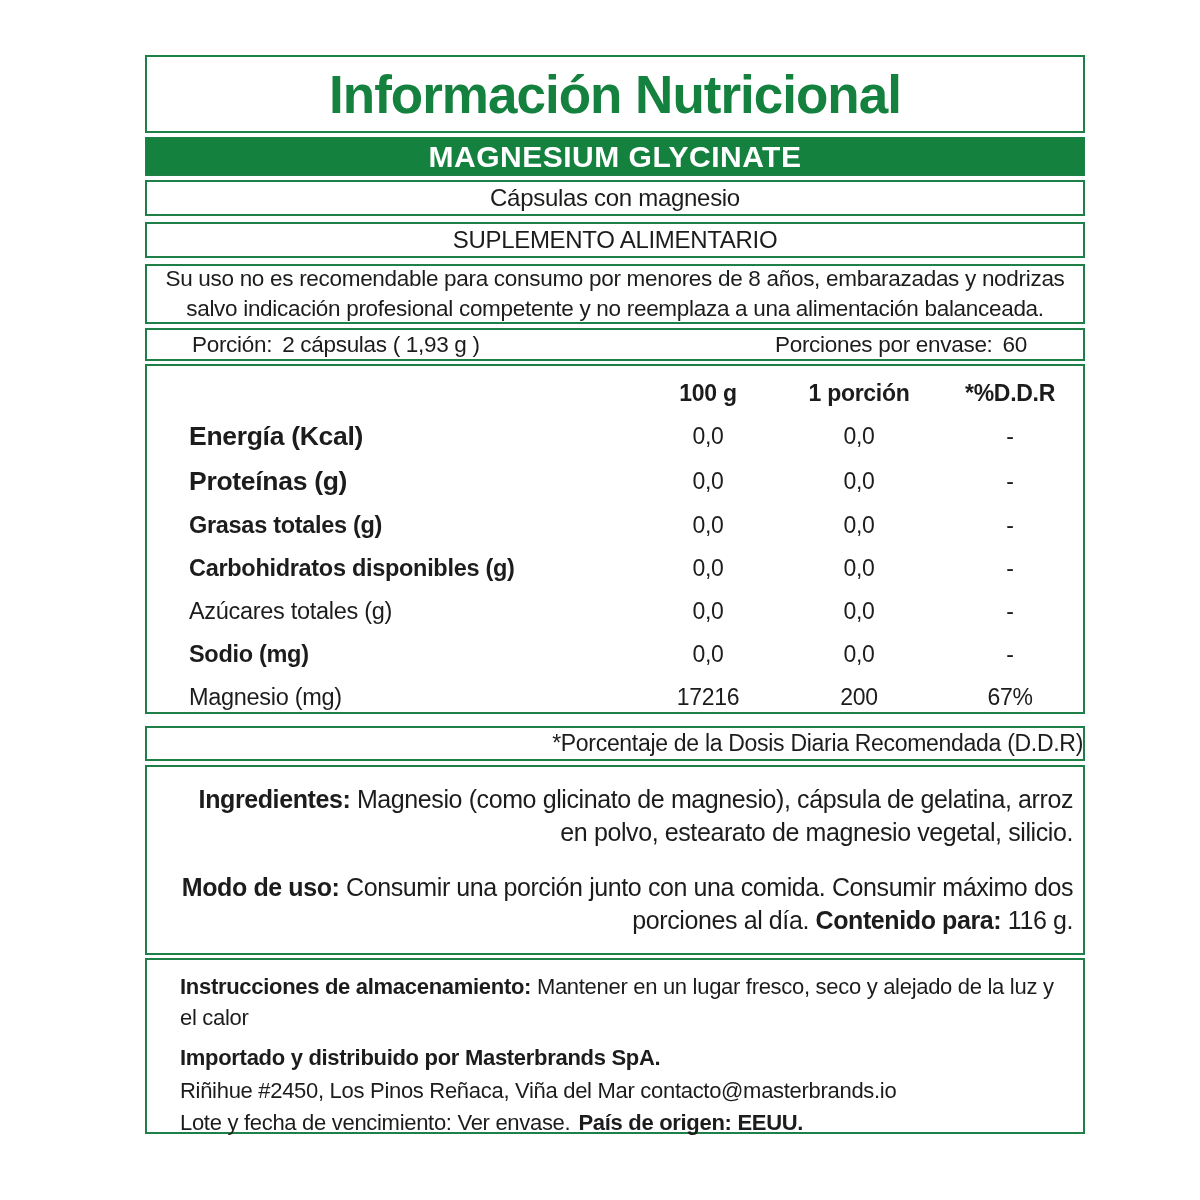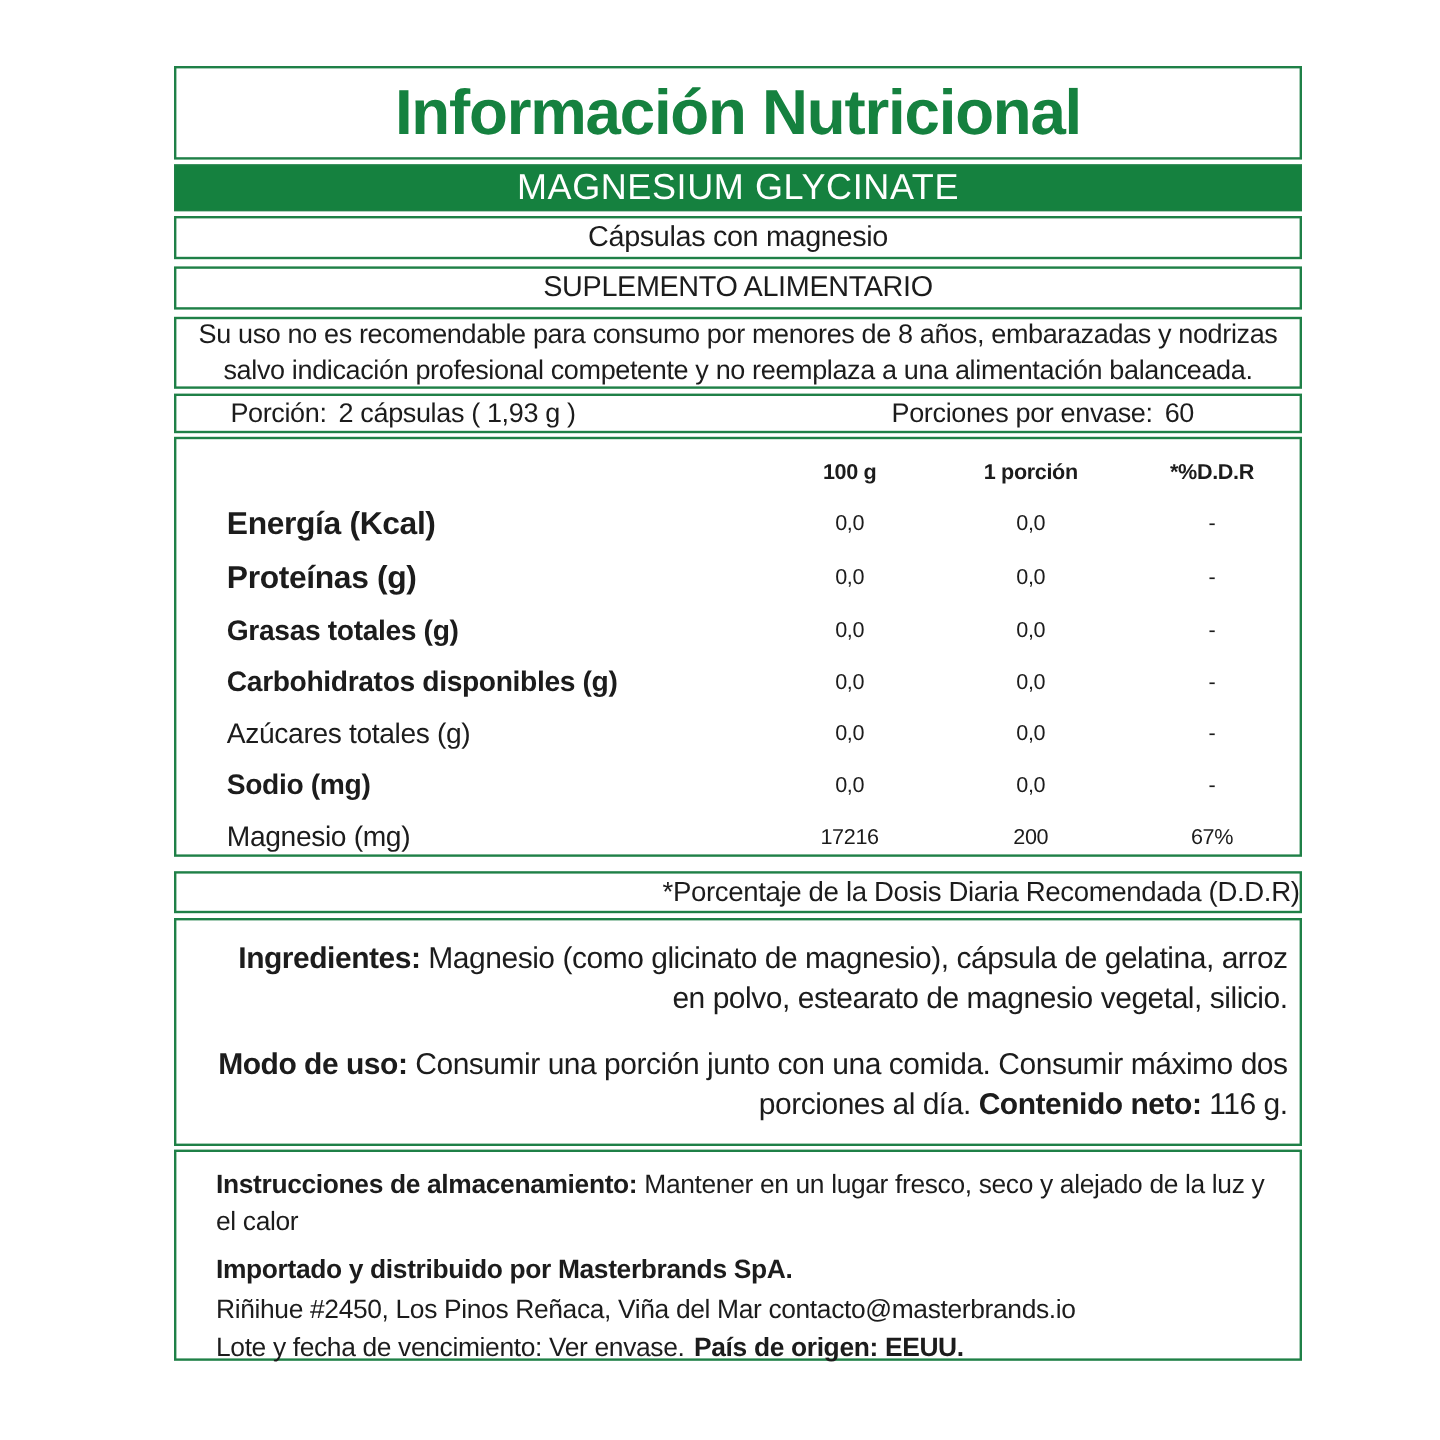--- a/index.html
+++ b/index.html
@@ -45,21 +45,21 @@
     margin-bottom: 4px;
     background: var(--green, #15813f);
     border: 1px solid var(--border-green, #1f8047);
     display: flex;
     align-items: center;
     justify-content: center;
   }
   .banner span {
     color: #ffffff;
     font-size: 30px;
-    font-weight: 400;
+    font-weight: 700;
     letter-spacing: 0.5px;
   }
   
   .small-box {
     height: 36px;
     margin-bottom: 6px;
     display: flex;
     align-items: center;
     justify-content: center;
     font-size: 24px;
@@ -80,21 +80,21 @@
   }
   
   .serving-box {
     height: 33px;
     margin-bottom: 3px;
     display: flex;
     align-items: center;
     justify-content: space-between;
     font-size: 22.5px;
     letter-spacing: -0.3px;
-    padding: 0 88px 0 45px;
+    padding: 0 56px 0 45px;
   }
   .serving-box .val { margin-left: 10px; }
   
   .table-box {
     height: 350px;
     margin-bottom: 3px;
     padding-top: 6px;
   }
   .trow {
     display: grid;
@@ -106,21 +106,21 @@
   .trow.tall { height: 45px; }
   .tlabel {
     padding-left: 42px;
     font-size: 23.5px;
     letter-spacing: -0.3px;
   }
   .tlabel.bold { font-weight: 700; }
   .tlabel.lg { font-size: 26.5px; }
   .tcell {
     text-align: center;
-    font-size: 18px;
+    font-size: 23px;
     letter-spacing: -0.3px;
   }
   .thead .tcell { font-weight: 700; }
   
   .footnote-box {
     height: 35px;
     margin-bottom: 4px;
     display: flex;
     align-items: center;
     justify-content: flex-end;
@@ -260,21 +260,21 @@
   </div>
 
   <div class="box ing-box">
     <p class="para">
       <b>Ingredientes:</b>
       <span>Magnesio (como glicinato de magnesio), cápsula de gelatina, arroz en polvo, estearato de magnesio vegetal, silicio.</span>
     </p>
     <p class="para">
       <b>Modo de uso:</b>
       <span>Consumir una porción junto con una comida.  Consumir máximo dos porciones al día.</span>
-      <b>Contenido neto:</b>
+      <b>Contenido para:</b>
       <span>116 g.</span>
     </p>
   </div>
 
   <div class="box storage-box">
     <p class="spara">
       <b>Instrucciones de almacenamiento:</b>
       <span>Mantener en un lugar fresco, seco y alejado de la luz y el calor</span>
     </p>
     <p class="imp-line imp-first">Importado y distribuido por Masterbrands SpA.</p>

